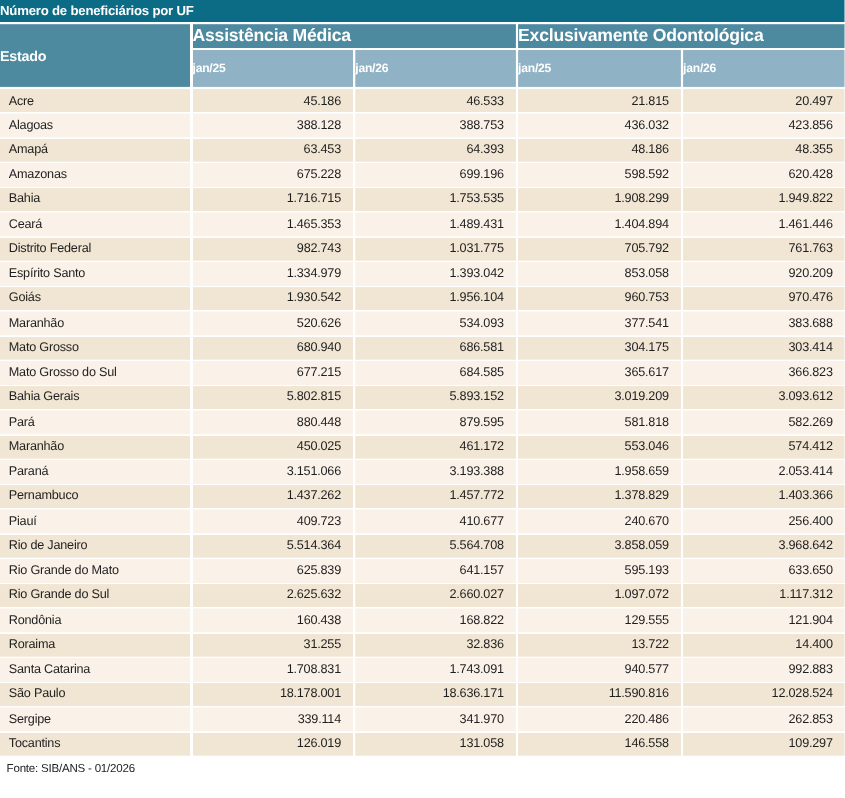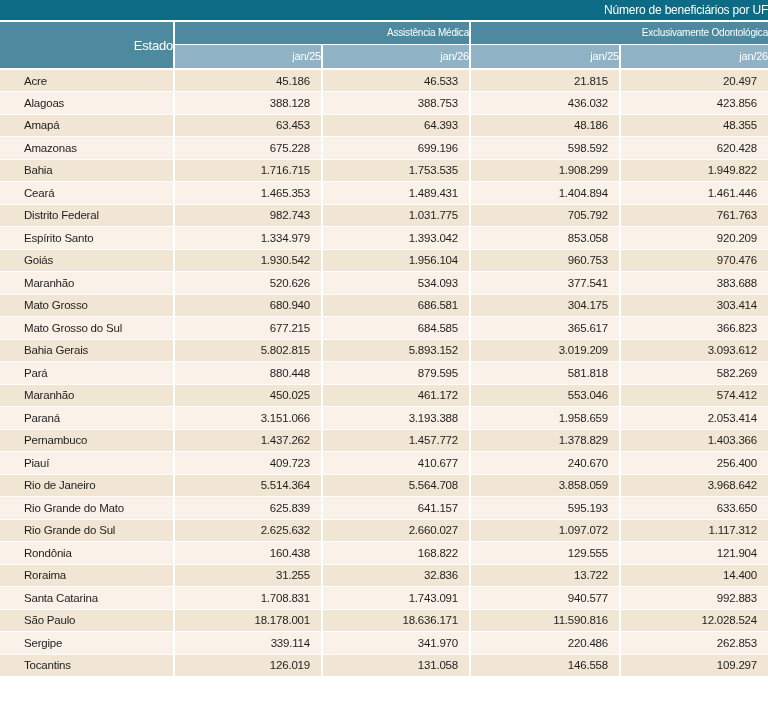--- a/index.html
+++ b/index.html
@@ -30,50 +30,50 @@
   }
   th,td{
     font-size:11.5px;
     letter-spacing:-0.2px;
     overflow:hidden;
     white-space:nowrap;
   }
   
   thead th{
     color:var(--header-text);
-    font-weight:normal;
-    text-align:right;
+    font-weight:bold;
+    text-align:left;
   }
   .title-row th{
     background:var(--title-bar);
     height:21px;
     font-size:12px;
     border-bottom:2px solid #ffffff;
   }
   .group-row th{
     background:var(--group-header);
     height:23px;
-    font-size:10px;
+    font-size:16px;
   }
   th.estado-hdr{
     background:var(--group-header);
     border-right:2px solid #ffffff;
     border-bottom:2px solid #ffffff;
     vertical-align:middle;
     font-size:13px;
   }
   .group-row th.grp{
     border-right:2px solid #ffffff;
   }
   .group-row th.grp:last-child{
     border-right:none;
   }
   .sub-row th{
     background:var(--sub-header);
-    height:25px;
+    height:36px;
     font-size:11px;
     border-top:1px solid #ffffff;
     border-right:2px solid #ffffff;
     border-bottom:2px solid #ffffff;
   }
   .sub-row th:last-child{
     border-right:none;
   }
   
   tbody td{
@@ -83,21 +83,21 @@
     vertical-align:middle;
   }
   tbody td:last-child{
     border-right:none;
     margin-left:12px;
   }
   tbody tr:nth-child(odd) td{ background:var(--row-dark); }
   tbody tr:nth-child(even) td{ background:var(--row-light); }
   td.state{
     text-align:left;
-    padding-left:24px;
+    padding-left:8px;
   }
   td.num{
     text-align:right;
     padding-right:11px;
   }
   .footer-note{
     font-size:10.5px;
     letter-spacing:-0.2px;
     color:#222222;
     margin:5px 0 0 6px;
@@ -316,13 +316,14 @@
         </tr>
         <tr>
           <td class="state">Tocantins</td>
           <td class="num">126.019</td>
           <td class="num">131.058</td>
           <td class="num">146.558</td>
           <td class="num">109.297</td>
         </tr>
       </tbody>
   </table>
+  <div class="footer-note">Fonte: SIB/ANS - 01/2026</div>
 </div>
 
 </body></html>

